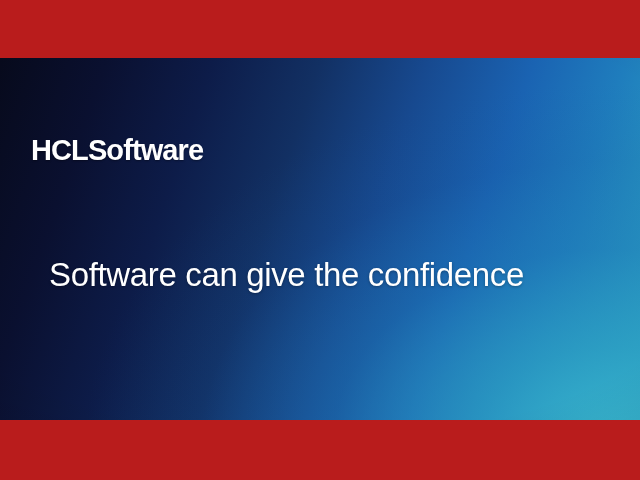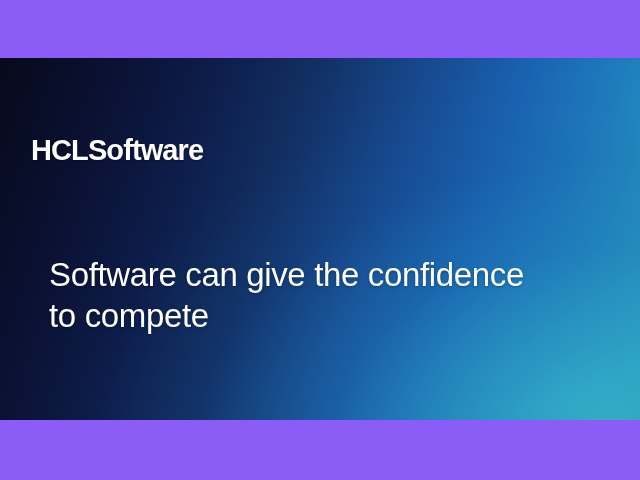--- a/index.html
+++ b/index.html
@@ -11,21 +11,21 @@
     width: 640px;
     height: 480px;
     overflow: hidden;
     font-family: "Liberation Sans", sans-serif;
   }
 
   #video-frame {
     position: relative;
     width: 640px;
     height: 480px;
-    background: #8b5cf6;
+    background: #b91c1c;
     overflow: hidden;
   }
   #letterbox-top   { top: 0;    height: 58px; }
   #letterbox-bottom{ top: 420px;height: 60px; }
 
   
   #slide {
     position: absolute;
     left: 0;
     top: 58px;
@@ -106,20 +106,19 @@
   <div id="slide">
 
     <div id="slide-gradient"></div>
 
     <div id="slide-vignette"></div>
 
     <div id="brand-logo">HCLSoftware</div>
 
     <div id="headline">
       <span class="headline-line">Software can give the confidence</span>
-      <span class="headline-line">to compete</span>
     </div>
 
   </div>
 
   <div id="letterbox-bottom"></div>
 
 </div>
 
 </body></html>

